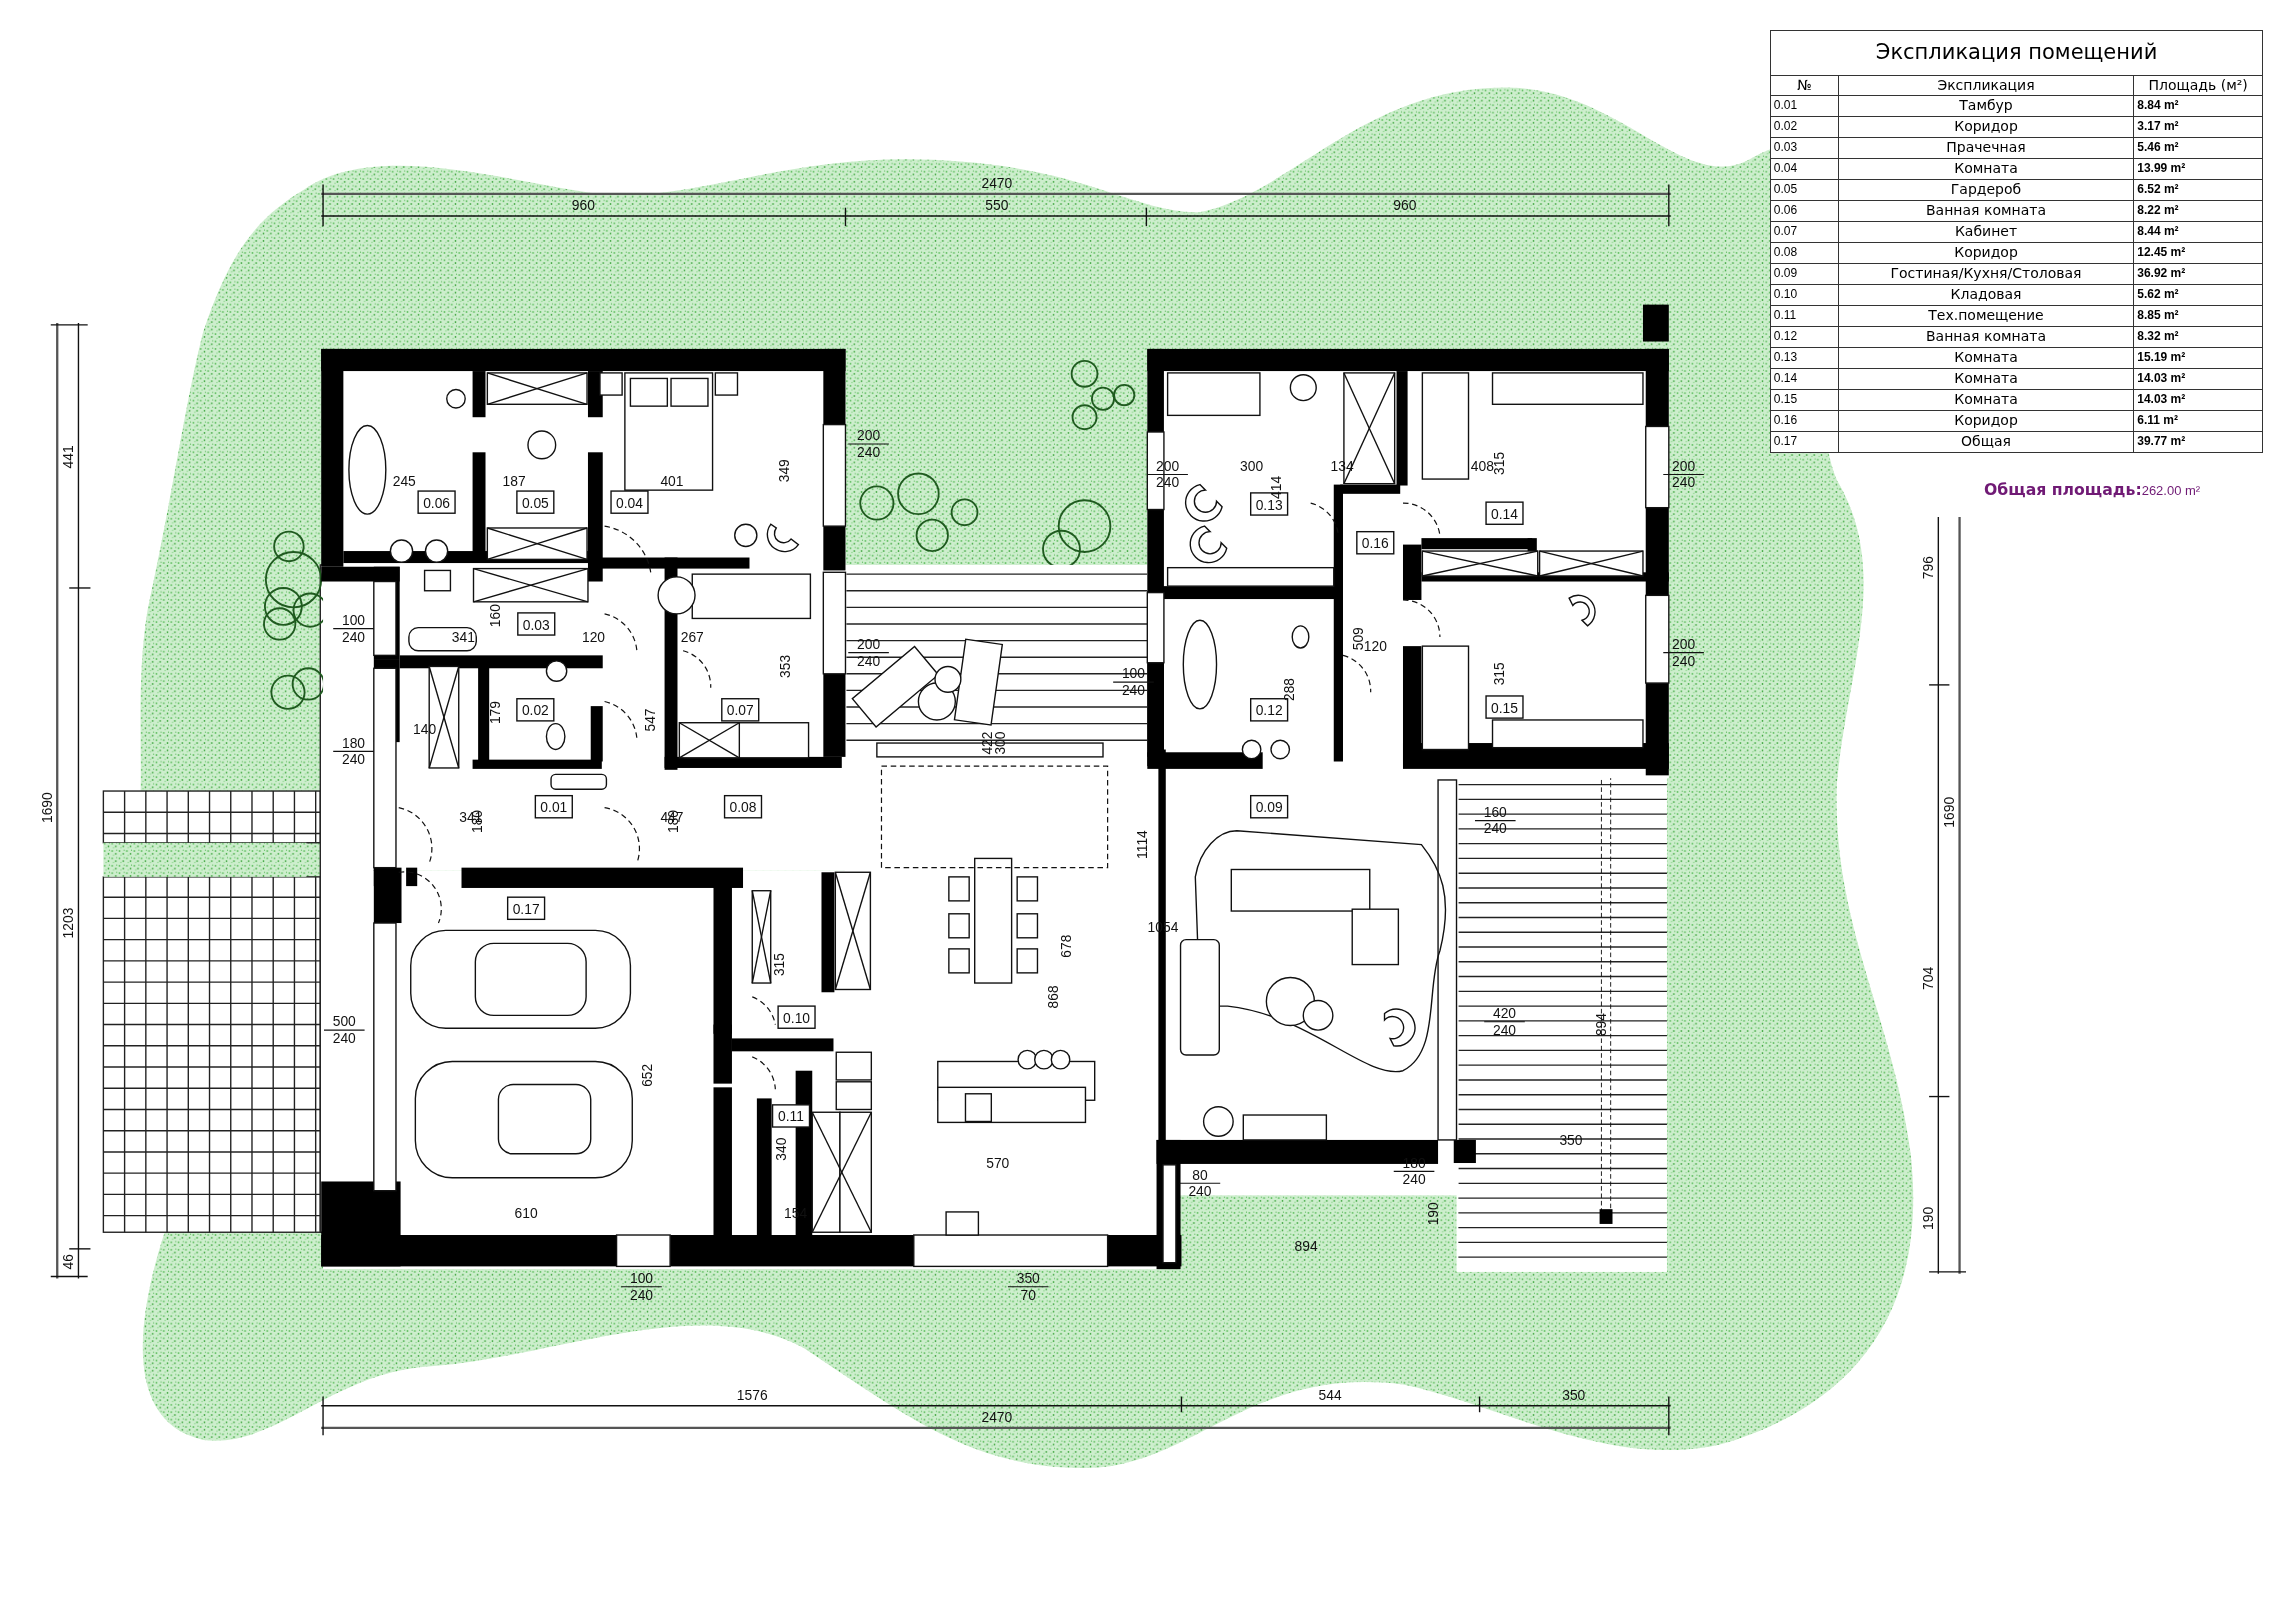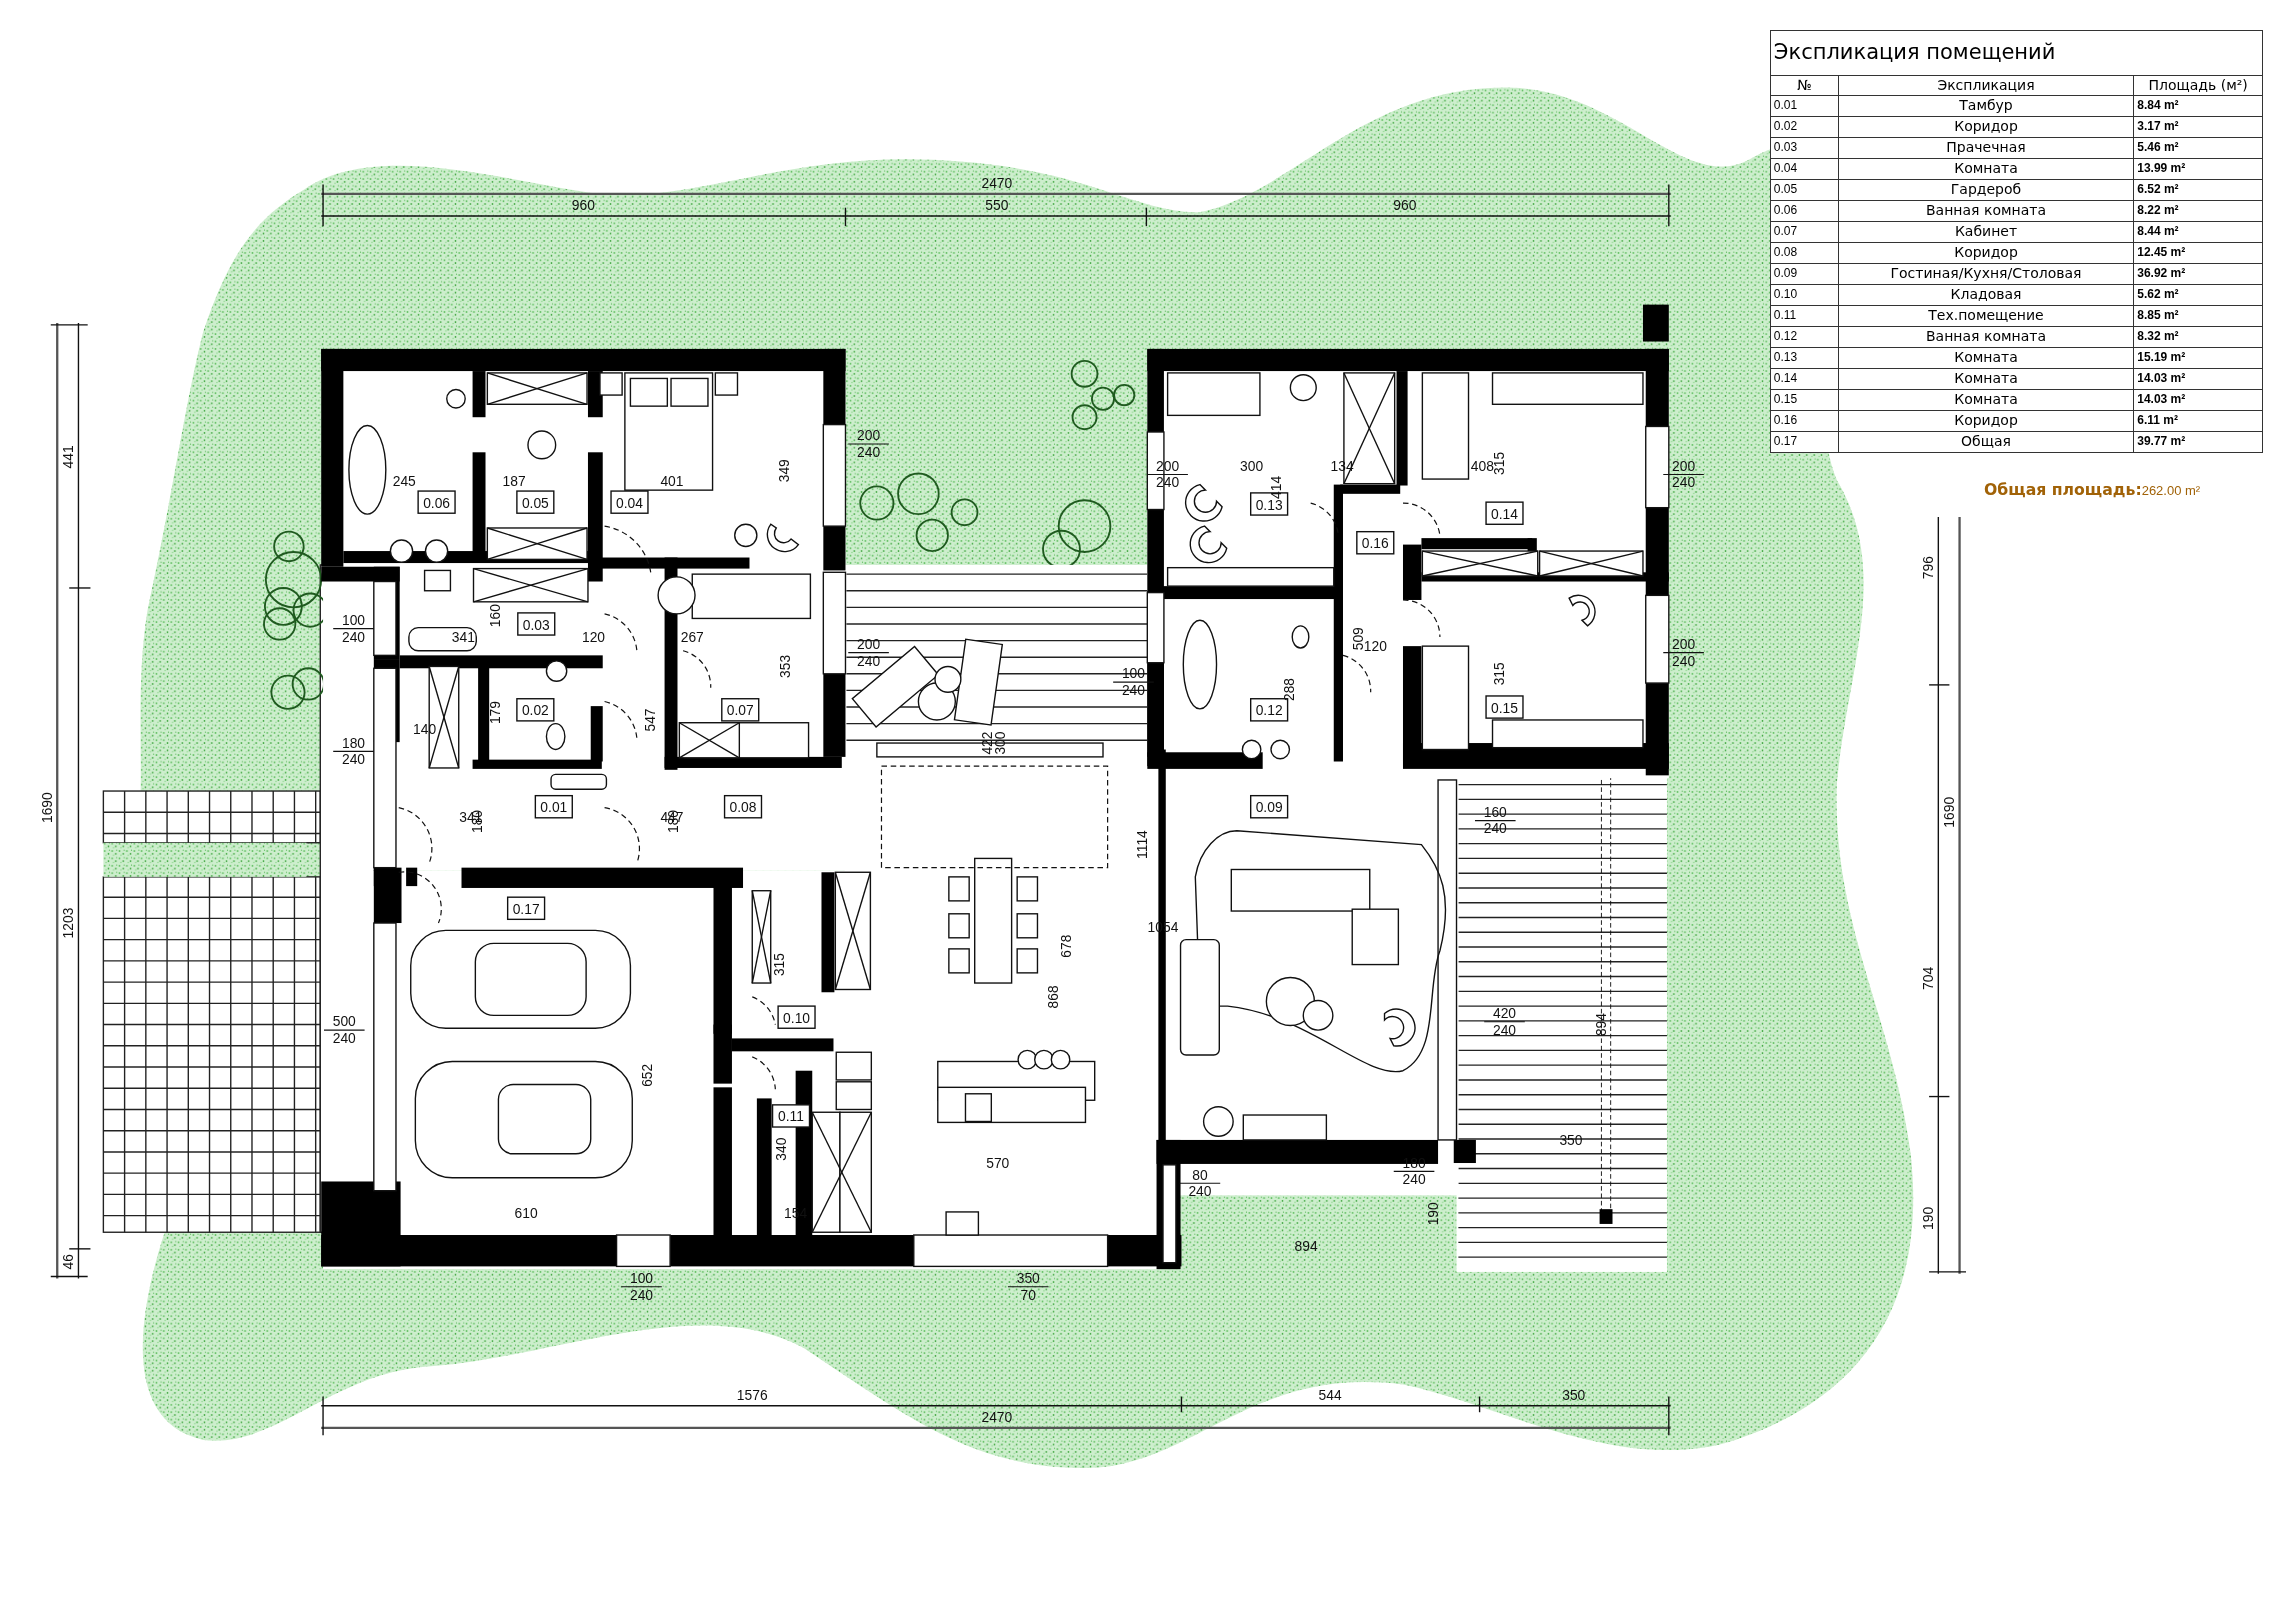--- a/index.html
+++ b/index.html
@@ -9,27 +9,27 @@
   .wall{fill:#000;}
   .thin{stroke:#111;stroke-width:1.5;fill:none;}
   .furn{stroke:#111;stroke-width:1.5;fill:#fff;}
   .label-box{fill:#fff;stroke:#111;stroke-width:1.5;}
   .label-txt{font-family:"Liberation Sans",sans-serif;font-size:15px;fill:#111;}
   .door{stroke:#111;stroke-width:1.3;fill:none;stroke-dasharray:6 4;}
   .deck{stroke:#222;stroke-width:1.5;}
   .tile{stroke:#222;stroke-width:1.5;fill:#fff;}
   
   #expl{position:absolute;left:1770px;top:30px;width:493px;border-collapse:collapse;background:#fff;}
-  #expl .title-cell{height:44px;font-family:"DejaVu Sans",sans-serif;font-size:21px;border:1.8px solid #333;}
+  #expl .title-cell{height:44px;text-align:center;font-family:"DejaVu Sans",sans-serif;font-size:21px;border:1.8px solid #333;}
   #expl th{font-family:"DejaVu Sans",sans-serif;font-weight:normal;font-size:14px;border:1.4px solid #333;height:18.5px;padding:0 3.7px;}
   #expl td{font-size:13px;border:1.4px solid #333;height:20px;padding:0 2.8px;line-height:19.4px;}
   #expl td.num{font-family:"Liberation Sans",sans-serif;font-size:12px;width:61px;}
   #expl td.name{font-family:"DejaVu Sans",sans-serif;font-size:14px;text-align:center;}
   #expl td.area{font-family:"Liberation Sans",sans-serif;font-size:12px;width:122px;font-weight:bold;}
-  #total{position:absolute;left:1984px;top:480px;font-family:"DejaVu Sans",sans-serif;font-size:15.7px;font-weight:bold;color:#a16207;}
+  #total{position:absolute;left:1984px;top:480px;font-family:"DejaVu Sans",sans-serif;font-size:15.7px;font-weight:bold;color:#701a75;}
   #total span.val{font-family:"Liberation Sans",sans-serif;font-weight:normal;font-size:13px;}
 </style>
 </head>
 <body>
 
 <svg id="plan" viewBox="0 0 2481 1754" xmlns="http://www.w3.org/2000/svg">
   <defs>
     <pattern id="grass" width="8" height="8" patternUnits="userSpaceOnUse">
       <rect width="8" height="8" fill="#cdeecd"></rect>
       <circle cx="1.5" cy="2" r="1" fill="#5fbf5f"></circle>

